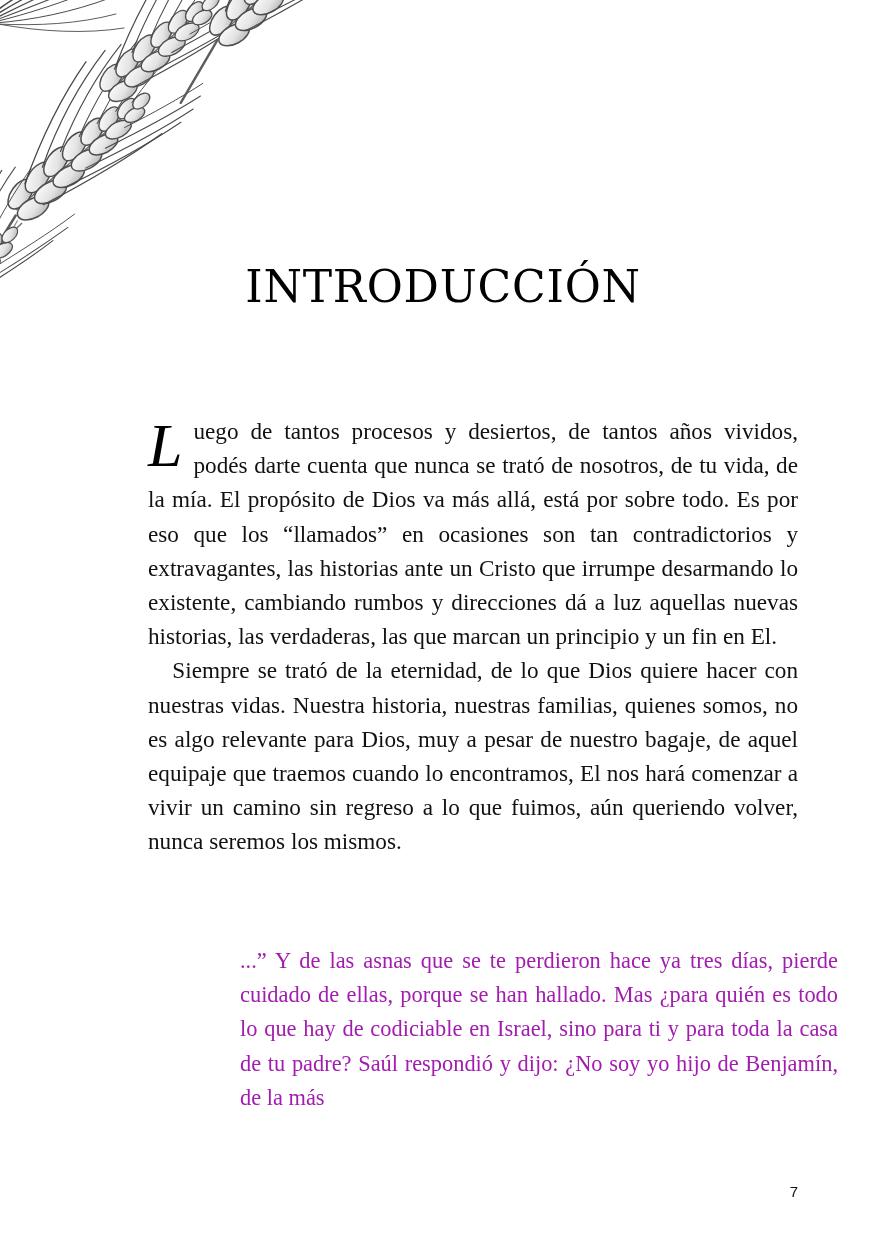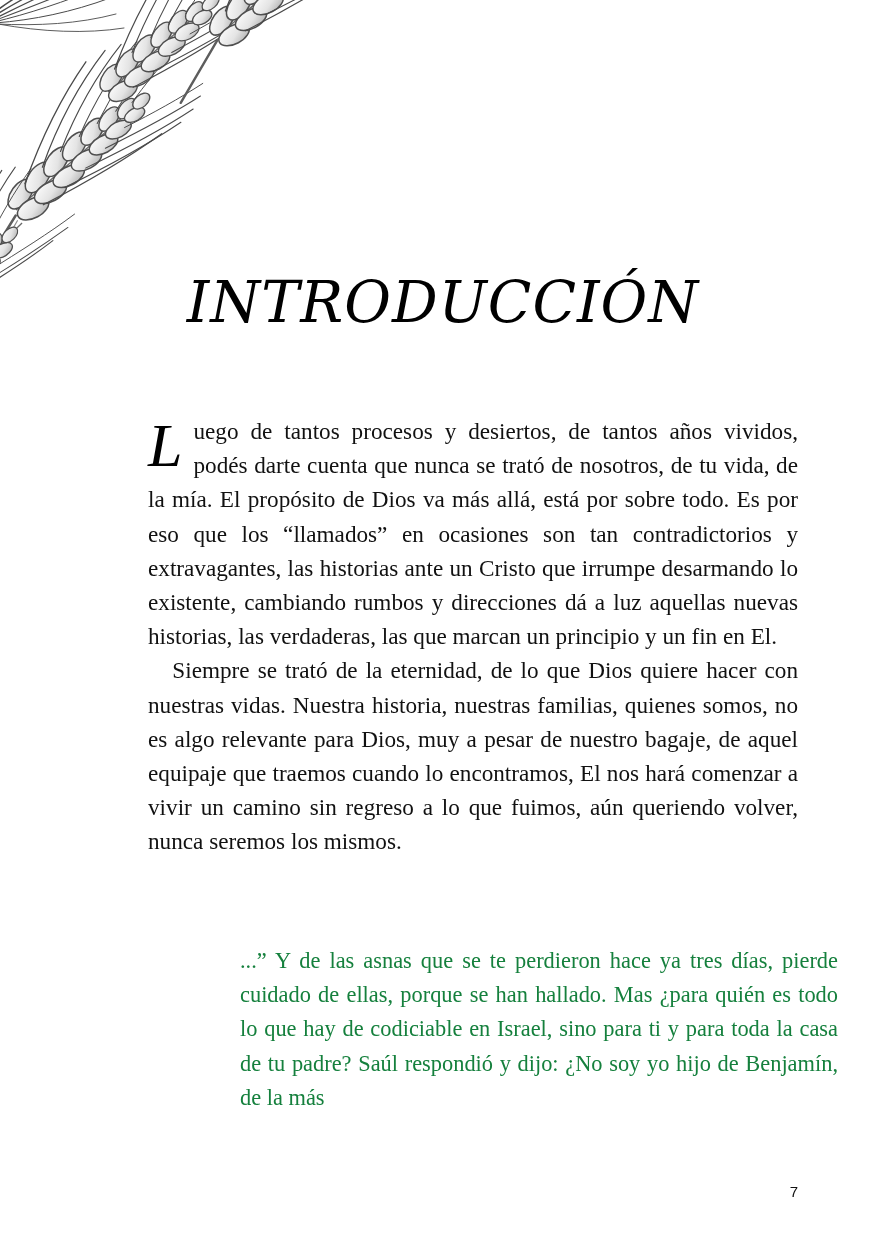--- a/index.html
+++ b/index.html
@@ -35,27 +35,26 @@
   }
 
   
   .chapter-title {
     position: absolute;
     left: 0;
     top: 236px;
     width: 886px;
     text-align: center;
     font-family: "DejaVu Serif", "Liberation Serif", serif;
-    font-size: 57px;
+    font-size: 44px;
     line-height: 1.0;
     letter-spacing: 0.018em;
     font-weight: 400;
     color: #000000;
     white-space: nowrap;
-    font-style: italic;
   }
 
   
   .text-column {
     position: absolute;
     left: 148px;
     top: 414px;
     width: 650px;
   }
 
@@ -94,21 +93,21 @@
     left: 200px;
     top: 928px;
     width: 598px;
   }
   .quote-block p {
     margin: 0;
     font-size: 22.4px;
     line-height: 34.2px;
     text-align: justify;
     text-justify: inter-word;
-    color: #15803d;
+    color: #a21caf;
   }
 
   
   .folio {
     position: absolute;
     right: 88px;
     top: 1183px;
     font-family: "Liberation Sans", "DejaVu Sans", sans-serif;
     font-size: 15px;
     color: #111111;

